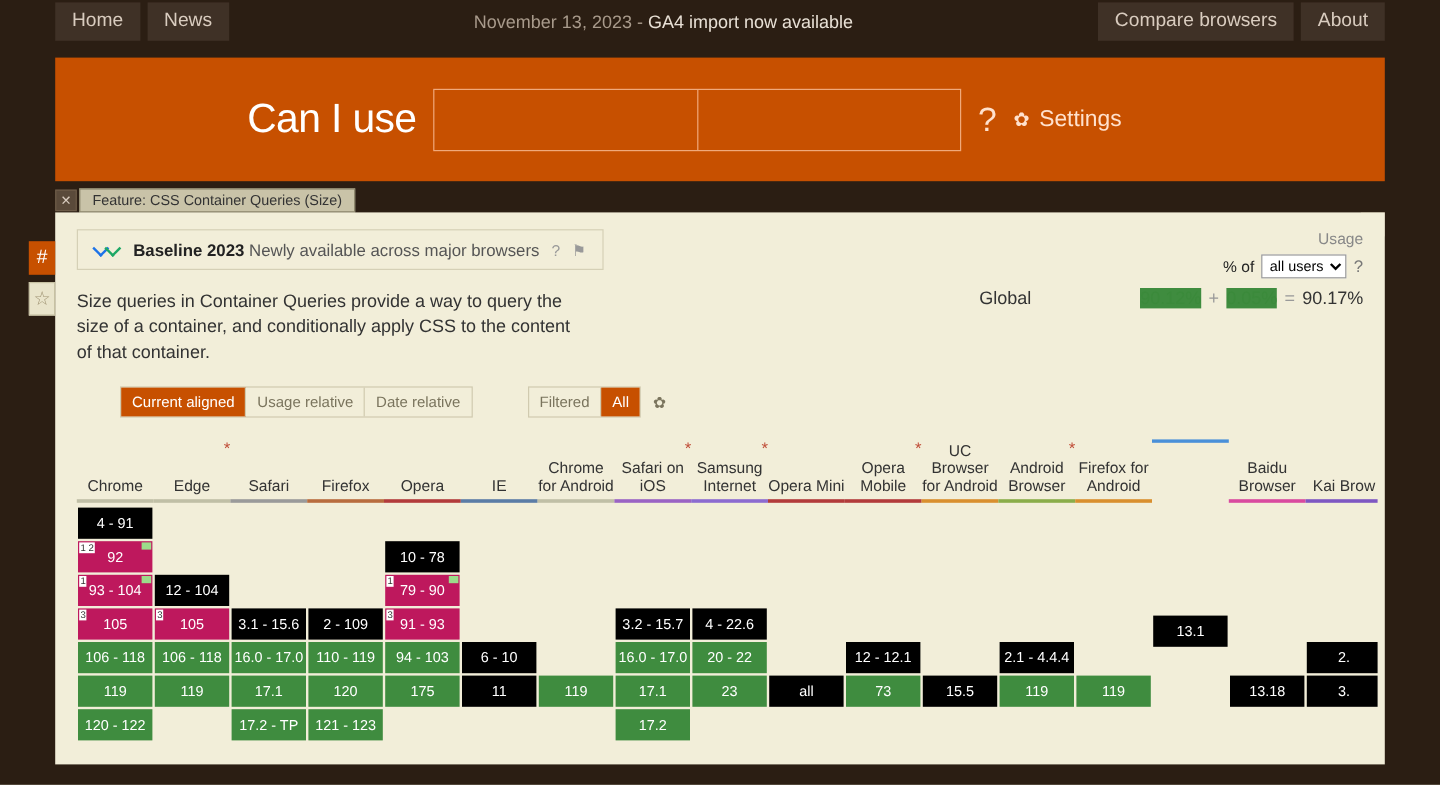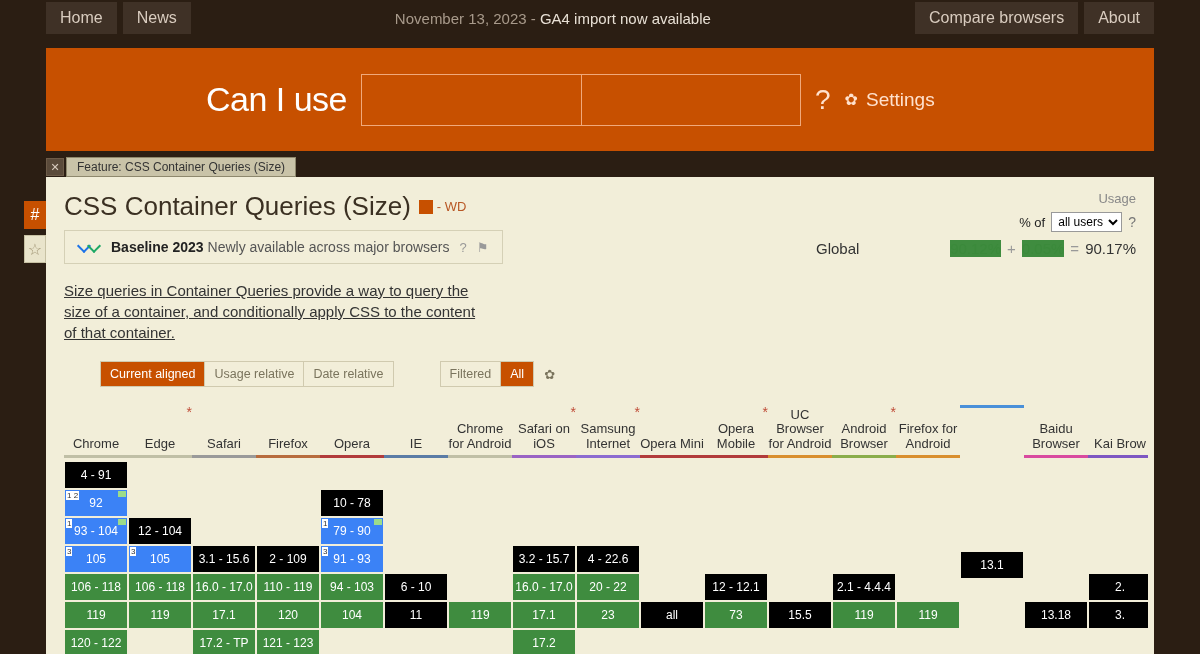--- a/index.html
+++ b/index.html
@@ -38,21 +38,21 @@
 
 .baseline { border:1px solid #d5d0b6; padding:8px 14px; display:flex; align-items:center; gap:10px; max-width:440px; }
 .baseline .blic { width:22px; height:16px; position:relative; }
 .baseline .blic::before, .baseline .blic::after { content:""; position:absolute; width:8px; height:8px; border:2px solid #1d73e8; border-top:none; border-left:none; transform:rotate(45deg); top:2px; }
 .baseline .blic::before { left:0; }
 .baseline .blic::after { left:10px; border-color:#1da865; }
 .baseline strong { font-size:14px; color:#222; }
 .baseline .sub { color:#555; font-size:14px; }
 .baseline .hic { color:#999; font-size:13px; }
 
-.desc { margin-top:8px; font-size:15px; color:#333; line-height:1.4; max-width:420px;text-decoration:underline; }
+.desc { margin-top:8px; font-size:15px; color:#333; line-height:1.4; max-width:420px; }
 
 .usage-box { font-size:13px; text-align:right; }
 .usage-box .lbl { color:#888; }
 .usage-box .row2 { display:flex; align-items:center; gap:6px; margin-top:6px; justify-content:flex-end; }
 .usage-box select { font-size:12px; padding:1px 2px; background:#fff; border:1px solid #999; }
 .usage-box .qm { color:#777; font-size:14px; }
 .usage-box .global-row { margin-top:8px; display:flex; justify-content:space-between; align-items:center; width:320px; margin-left:auto; font-size:15px; }
 .usage-box .global-row .glabel { color:#333; }
 .usage-box .global-row .nums { display:flex; gap:6px; align-items:flex-start; }
 .usage-box .green { color:#3b8a3b; }
@@ -68,21 +68,21 @@
 
 .grid-wrap { margin-top:18px; overflow-x:hidden; margin-left:-18px; width:1102px; }
 .cols { display:flex; padding-left:18px; }
 .col { width:64px; flex:0 0 64px; display:flex; flex-direction:column; align-items:stretch; }
 .col .hdr { height:50px; display:flex; align-items:flex-end; justify-content:center; text-align:center; font-size:13px; color:#333; padding-bottom:4px; position:relative; line-height:1.1; }
 .col .hdr .ast { position:absolute; right:0; top:0; color:#c04d38; font-size:14px; }
 .col .uline { height:3px; width:100%; margin-bottom:3px; }
 .cell { height:26px; margin:1px; display:flex; align-items:center; justify-content:center; font-size:12px; color:#fff; position:relative; }
 .red { background:#000000; }
 .green { background:#3f8c3f; }
-.olive { background:#3b82f6; }
+.olive { background:#be185d; }
 .gap { background:transparent; }
 .cell .tag { position:absolute; left:1px; top:1px; font-size:8px; background:#fff; color:#333; padding:0 1px; line-height:9px; }
 .cell .flag { position:absolute; right:1px; top:1px; width:8px; height:6px; background:#9cdc8a; }
 </style>
 </head>
 <body>
 
 <div class="topbar">
   <div class="btn">Home</div>
   <div class="btn">News</div>
@@ -117,27 +117,20 @@
 </div>
 
 <div class="panel">
   <div class="side-tabs">
     <div class="side-tab">#</div>
     <div class="side-tab star">☆</div>
   </div>
 
   <div class="head-row">
     <div class="head-left">
-      <div class="h1row">
-        <h1>CSS Container Queries (Size)</h1>
-        <span class="wd">
-            <span class="wdic"></span>
-            <span>- WD</span>
-          </span>
-      </div>
       <div class="baseline">
         <div class="blic"></div>
         <div><strong>Baseline 2023</strong> <span class="sub">Newly available across major browsers</span></div>
         <span class="hic">?</span>
         <span class="hic">⚑</span>
       </div>
       <div class="desc">Size queries in Container Queries provide a way to query the size of a container, and conditionally apply CSS to the content of that container.</div>
     </div>
 
     <div class="usage-box">
@@ -220,21 +213,21 @@
           <div class="cell green">121 - 123</div>
         </div>
         <div class="col">
           <div class="hdr">Opera</div>
           <div class="uline" style="background: rgb(178, 59, 59);"></div>
           <div class="cell gap"></div>
           <div class="cell red">10 - 78</div>
           <div class="cell olive">79 - 90<span class="tag">1</span><span class="flag"></span></div>
           <div class="cell olive">91 - 93<span class="tag">3</span></div>
           <div class="cell green">94 - 103</div>
-          <div class="cell green">104</div>
+          <div class="cell green">175</div>
           <div class="cell gap"></div>
         </div>
         <div class="col">
           <div class="hdr">IE</div>
           <div class="uline" style="background: rgb(91, 124, 166);"></div>
           <div class="cell gap"></div>
           <div class="cell gap"></div>
           <div class="cell gap"></div>
           <div class="cell gap"></div>
           <div class="cell red">6 - 10</div>

